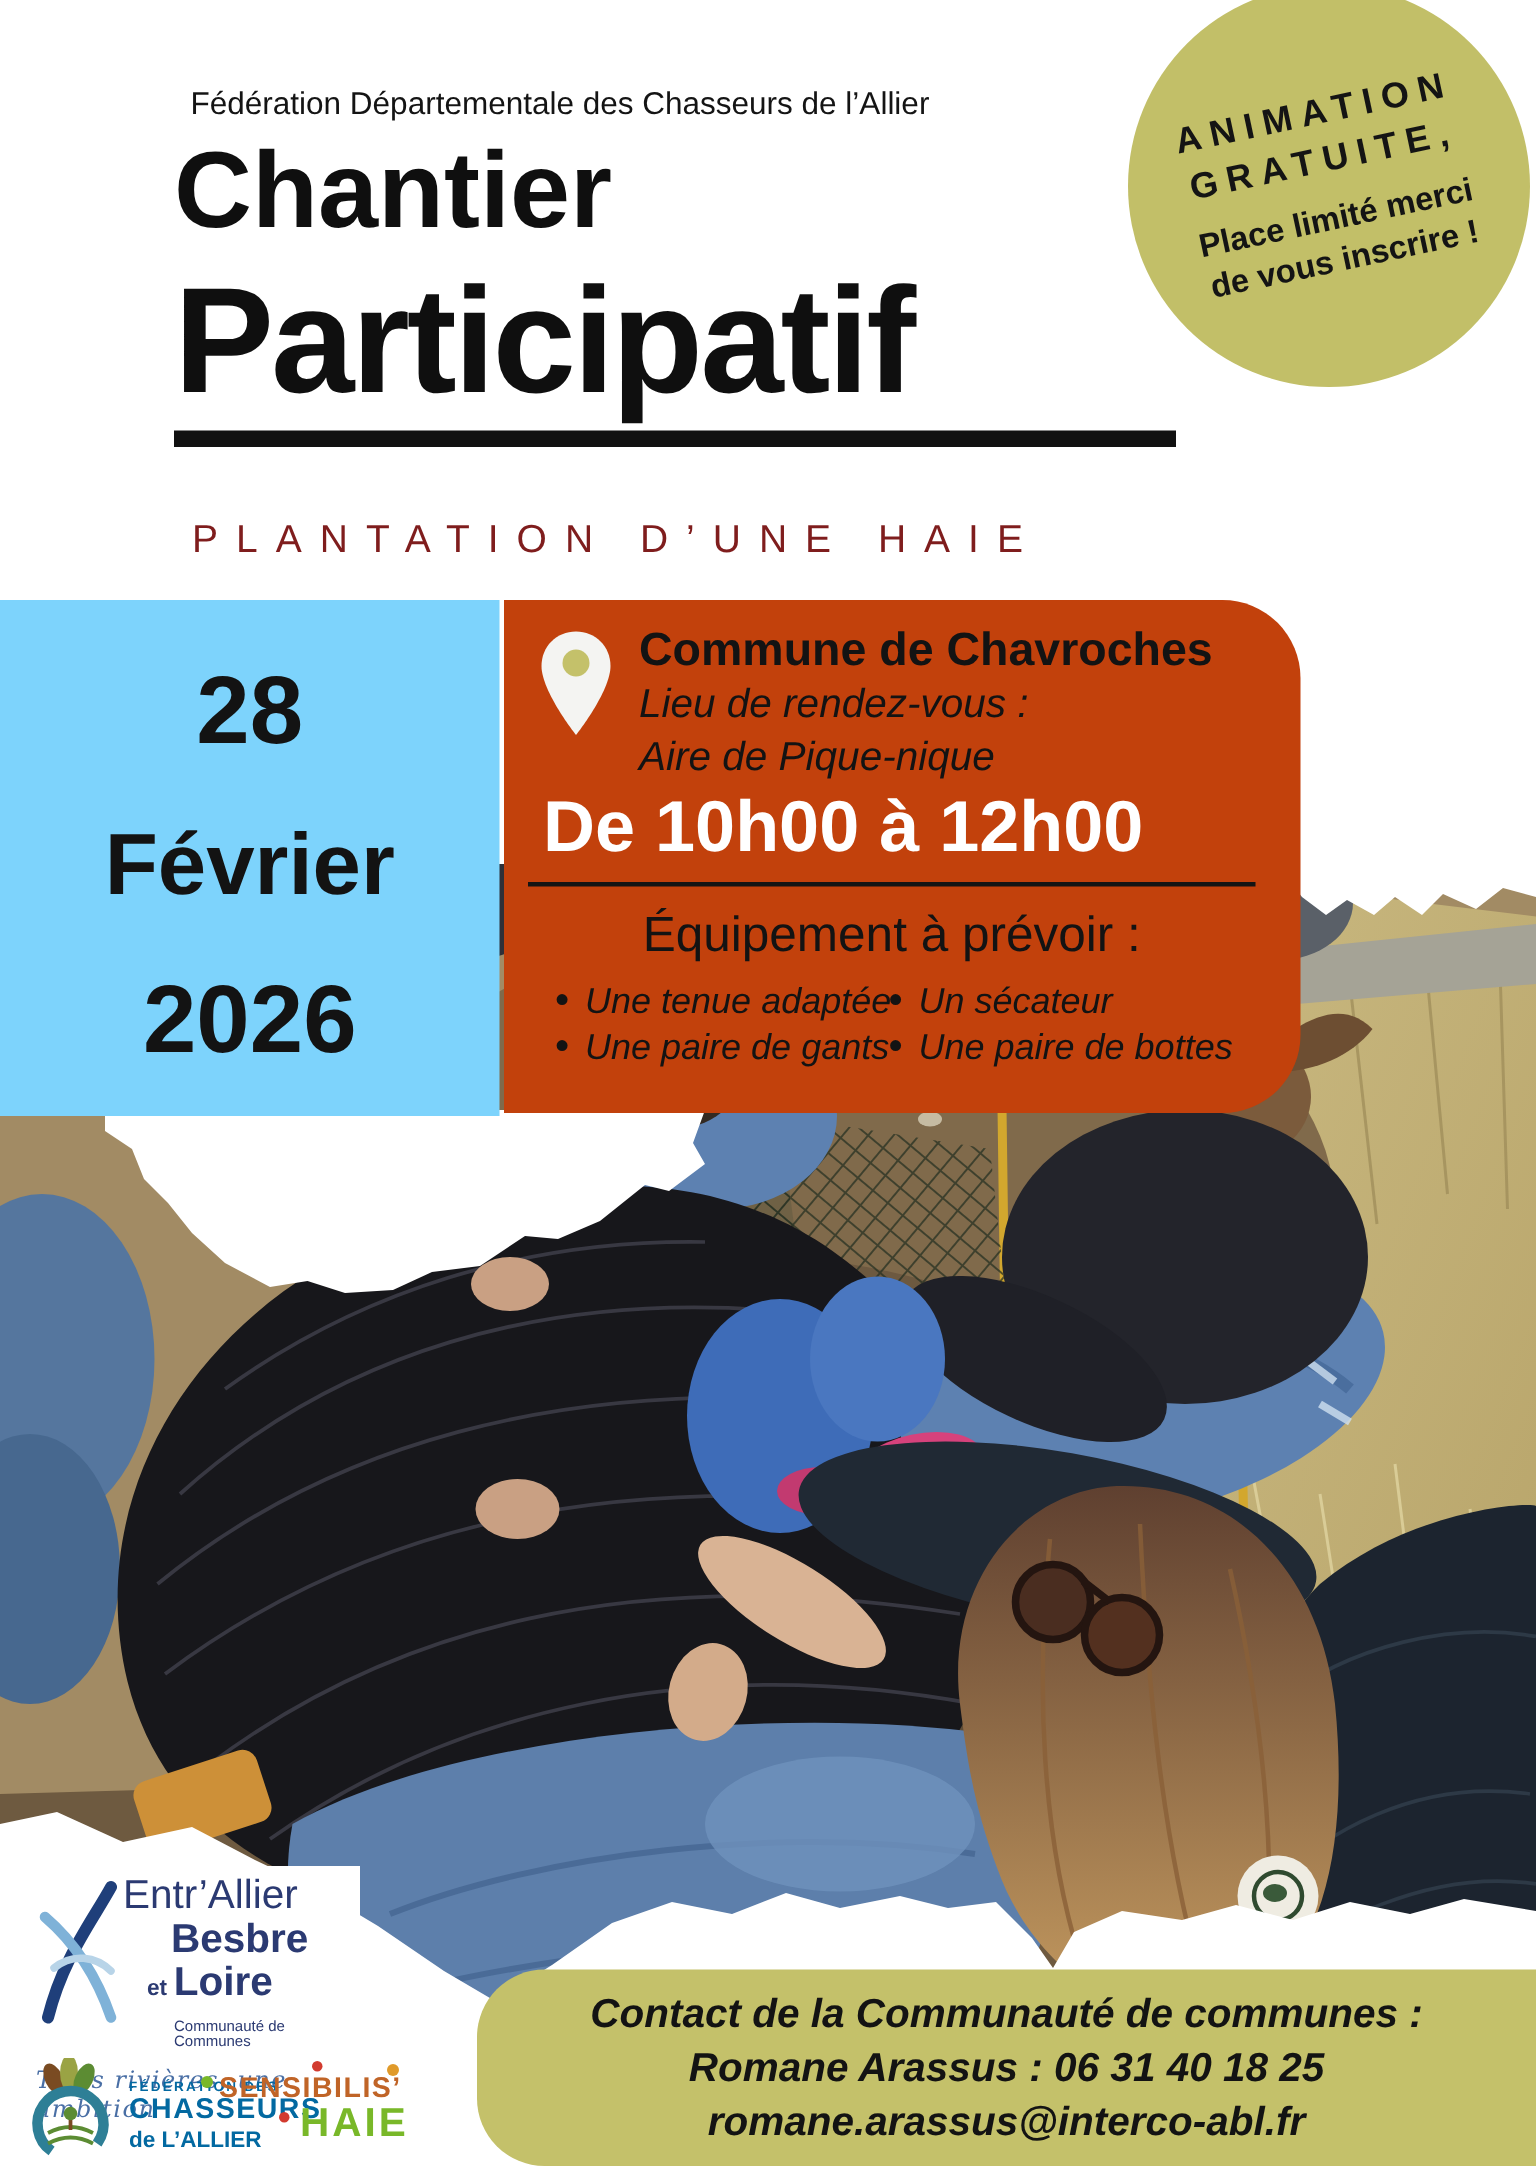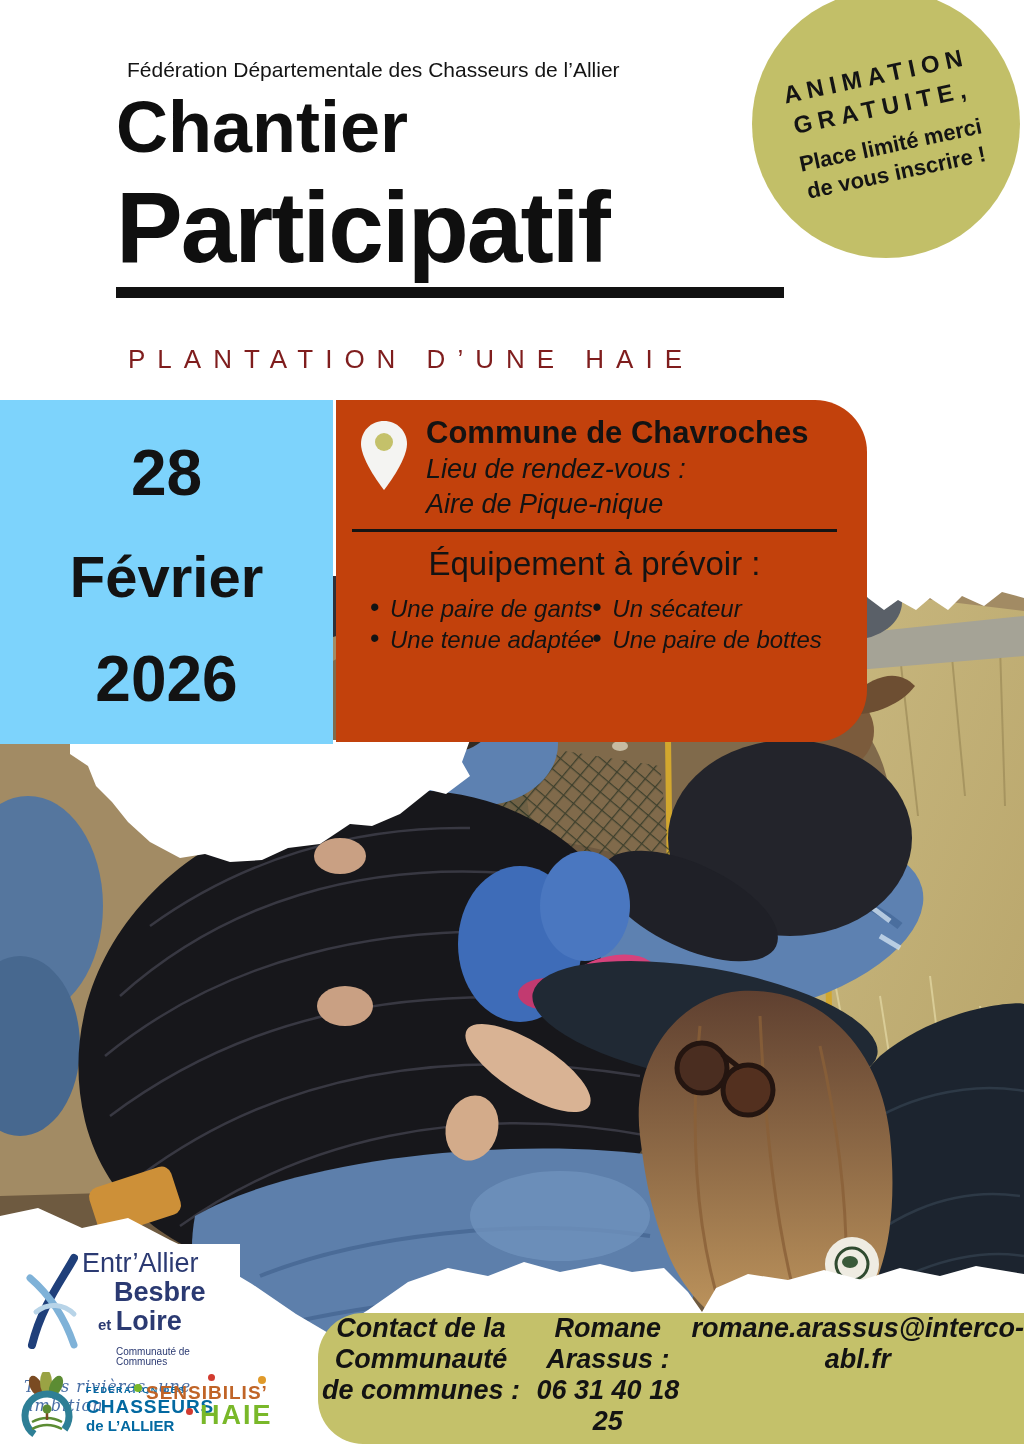--- a/index.html
+++ b/index.html
@@ -43,21 +43,21 @@
   .equip-grid { display:grid; grid-template-rows:repeat(2,auto); grid-template-columns:47% 53%;
     grid-auto-flow:column; margin-top:12px; padding-left:16px; row-gap:3px; }
   .equip-item { font-size:24px; font-style:italic; position:relative; padding-left:24px; white-space:nowrap; }
   .equip-item::before { content:"•"; position:absolute; left:4px; top:-3px; font-size:27px; font-style:normal; }
 
   
   .photo { position:absolute; left:0; top:576px; width:1024px; height:872px; z-index:1; }
 
   
   .contact-box { position:absolute; left:318px; top:1313px; width:706px; height:131px; background:#c4c16a;
-    border-radius:45px 0 0 45px; display:flex; flex-direction:row; justify-content:center;
+    border-radius:45px 0 0 45px; display:flex; flex-direction:column; justify-content:center;
     text-align:center; gap:5px; color:#131313; z-index:4; }
   .contact-line { font-size:27px; font-weight:bold; font-style:italic; }
 
   
   .logo-ebl { position:absolute; left:18px; top:1244px; width:212px; background:#ffffff; padding:6px 4px 4px 6px; z-index:4; }
   .ebl-row { display:flex; gap:4px; }
   .ebl-text { line-height:1.0; }
   .ebl-l1 { font-size:27px; font-weight:normal; color:#2b3a72; }
   .ebl-l2 { font-size:27px; font-weight:bold; color:#2b3a72; padding-left:32px; margin-top:2px; }
   .ebl-l3row { padding-left:16px; margin-top:2px; }
@@ -113,25 +113,26 @@
         <path d="M24 1 C11 1 1 11 1 24 C1 41 24 70 24 70 C24 70 47 41 47 24 C47 11 37 1 24 1 Z" fill="#f4f4f2"></path>
         <circle cx="24" cy="22" r="9" fill="#c4c16a"></circle>
       </svg>
     </div>
     <div>
       <div class="loc-title">Commune de Chavroches</div>
       <div class="loc-line">Lieu de rendez-vous :</div>
       <div class="loc-line">Aire de Pique-nique</div>
     </div>
   </div>
+  <div class="time-line">De 10h00 à 12h00</div>
   <div class="divider"></div>
   <div class="equip-title">Équipement à prévoir :</div>
   <div class="equip-grid">
+    <div class="equip-item">Une tenue adaptée</div>
     <div class="equip-item">Une paire de gants</div>
-    <div class="equip-item">Une tenue adaptée</div>
     <div class="equip-item">Un sécateur</div>
     <div class="equip-item">Une paire de bottes</div>
   </div>
 </div>
 
 <svg class="photo" viewBox="0 0 1024 872" preserveAspectRatio="none">
   <defs>
     <pattern id="mesh" width="13" height="13" patternUnits="userSpaceOnUse" patternTransform="rotate(40)">
       <path d="M0,0 L0,13 M0,0 L13,0" stroke="#222e20" stroke-width="2.6" fill="none"></path>
     </pattern>

